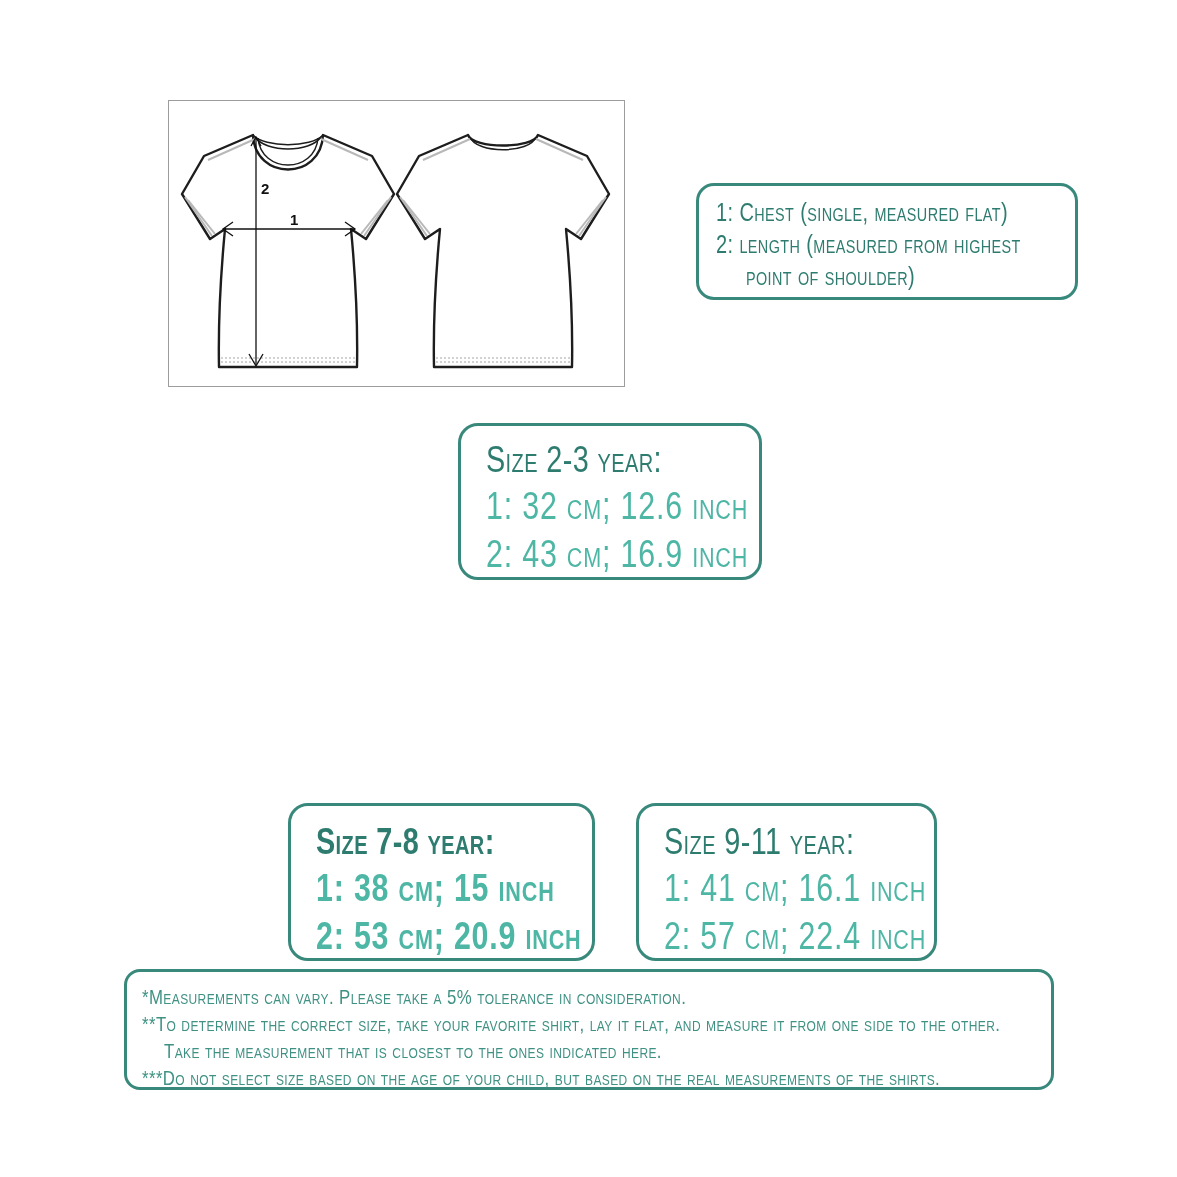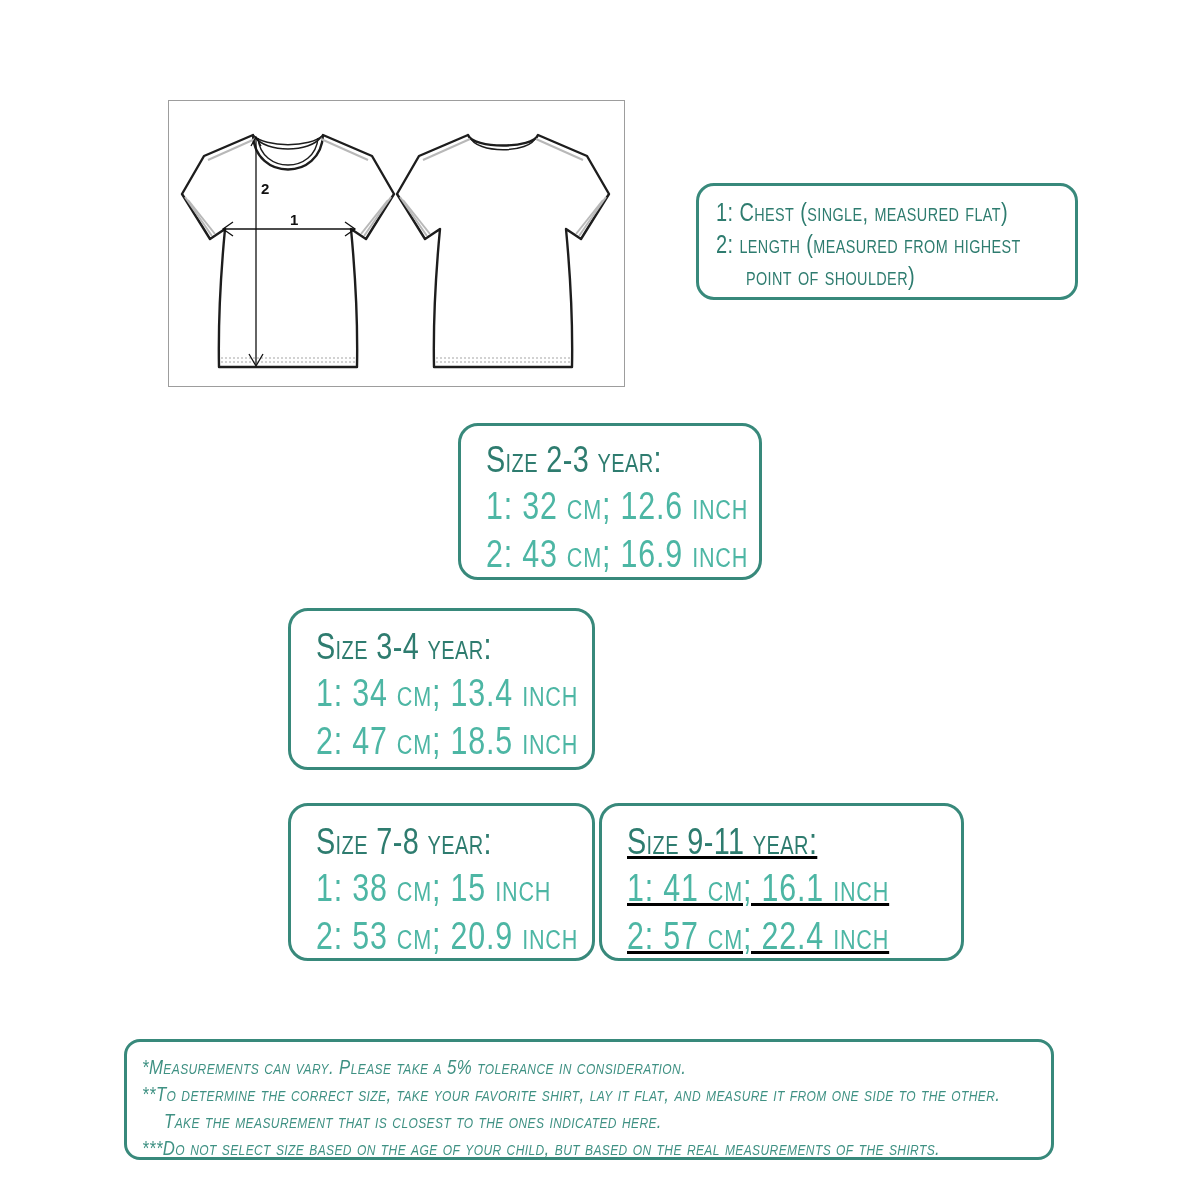--- a/index.html
+++ b/index.html
@@ -23,23 +23,23 @@
   .legend{left:696px;top:183px;width:382px;height:117px;border-radius:18px;padding:10px 0 0 17px;}
   .legend .lg{font-size:25px;line-height:32px;color:#2e7c6f;}
   .legend .indent{margin-left:30px;}
   .sizebox{padding:12px 0 0 25px;}
   .sizebox.row{padding-top:14px;}
   .sb-title{font-size:36px;line-height:44px;color:#2e7c6f;}
   .sb-val{font-size:38px;line-height:48px;color:#4db6a4;letter-spacing:1px;}
   .s23{left:458px;top:423px;width:304px;height:157px;}
   .s34{left:288px;top:608px;width:307px;height:162px;}
   .s56{left:625px;top:608px;width:310px;height:162px;}
-  .s78{left:288px;top:803px;width:307px;height:158px;}
-  .s911{left:599px;top:803px;width:365px;height:158px;text-decoration:underline;}
-  .notes{left:124px;top:1039px;width:930px;height:121px;border-radius:16px;padding:11px 0 0 15px;font-style:italic;}
+  .s78{left:288px;top:803px;width:307px;height:158px;font-weight:bold;}
+  .s911{left:636px;top:803px;width:301px;height:158px;}
+  .notes{left:124px;top:969px;width:930px;height:121px;border-radius:16px;padding:11px 0 0 15px;}
   .notes .nt{font-size:21px;line-height:27px;color:#3f9183;}
   .notes .indent{margin-left:22px;}
 </style>
 </head>
 <body>
 
 <div class="canvas">
 
   <div class="panel">
     <svg width="455" height="285" viewBox="0 0 455 285">
@@ -107,25 +107,20 @@
     <div class="t lg">2: length (measured from highest</div>
     <div class="t lg indent">point of shoulder)</div>
   </div>
 
   <div class="box sizebox s23">
     <div class="t sb-title">Size 2-3 year:</div>
     <div class="t sb-val">1: 32 cm; 12.6 inch</div>
     <div class="t sb-val">2: 43 cm; 16.9 inch</div>
   </div>
 
-  <div class="box sizebox row s34">
-    <div class="t sb-title">Size 3-4 year:</div>
-    <div class="t sb-val">1: 34 cm; 13.4 inch</div>
-    <div class="t sb-val">2: 47 cm; 18.5 inch</div>
-  </div>
 
 
   <div class="box sizebox row s78">
     <div class="t sb-title">Size 7-8 year:</div>
     <div class="t sb-val">1: 38 cm; 15 inch</div>
     <div class="t sb-val">2: 53 cm; 20.9 inch</div>
   </div>
 
   <div class="box sizebox row s911">
     <div class="t sb-title">Size 9-11 year:</div>

